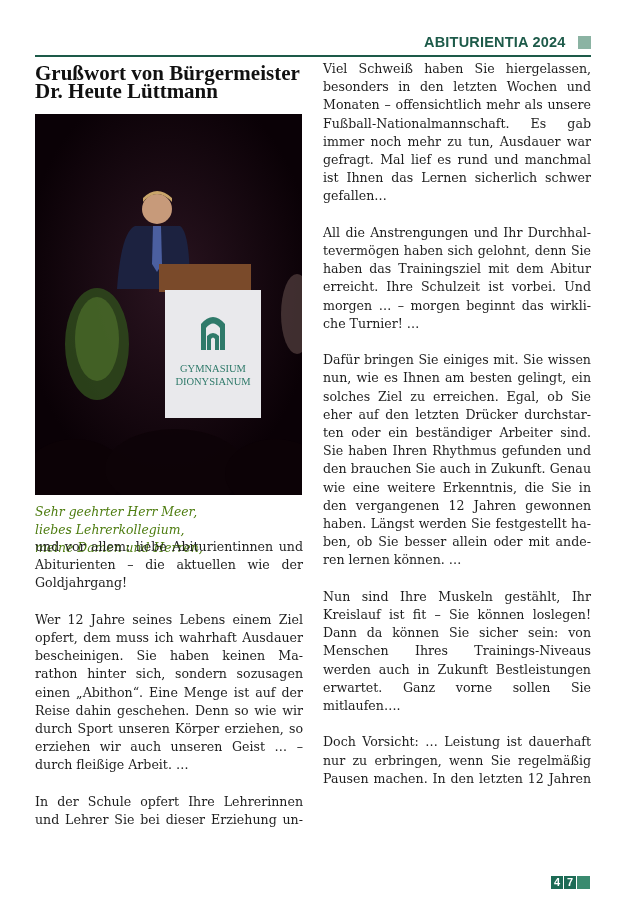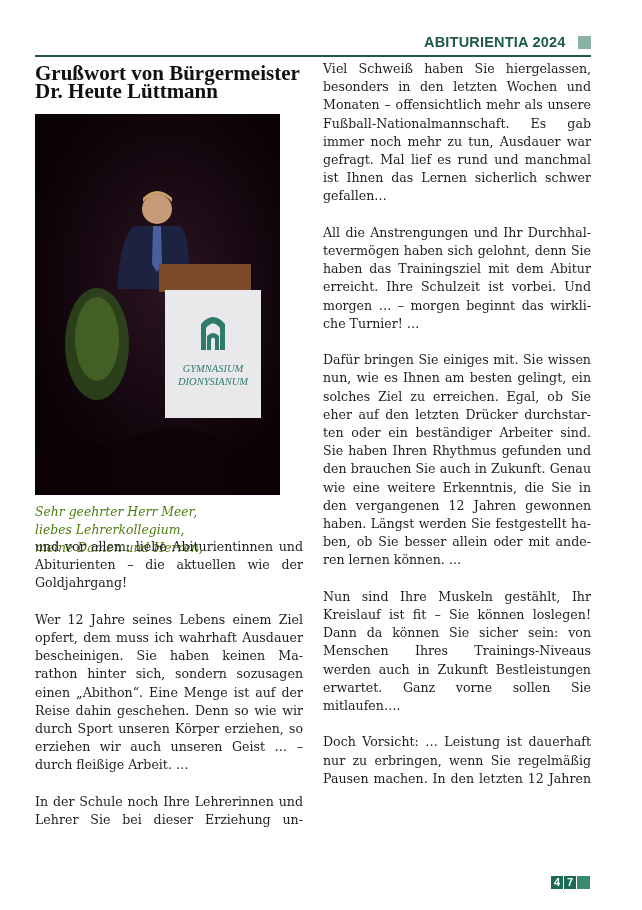--- a/index.html
+++ b/index.html
@@ -8,21 +8,21 @@
   .header-title { position:absolute; left:424px; top:34px; font-family:"Liberation Sans", sans-serif;
          font-weight:bold; font-size:14.5px; color:#1d5a49; letter-spacing:0.2px; }
   .header-square { position:absolute; left:578px; top:36px; width:13px; height:13px; background:#8bb3a3; }
   .header-rule { position:absolute; left:35px; top:55px; width:556px; height:2px; background:#1d5a49; }
   .col { position:absolute; width:268px; font-size:12.6px; line-height:18.2px; }
   .col p { margin:0 0 18.2px 0; text-align:justify; hyphens:manual; }
   .col-left { left:35px; top:538px; }
   .col-right { left:323px; top:60px; }
   .article-heading { position:absolute; left:35px; top:64px; width:268px; font-family:"Liberation Serif", serif;
          font-weight:bold; font-size:21px; line-height:18px; color:#111; }
-  .photo { position:absolute; left:35px; top:114px; width:245px; height:381px; background:#86efac; overflow:hidden;font-style:italic; }
+  .photo { position:absolute; left:35px; top:114px; width:267px; height:381px; background:#86efac; overflow:hidden; }
   .salutation { position:absolute; left:35px; top:503px; width:268px; font-family:"DejaVu Serif", serif;
          font-style:italic; font-size:12.4px; line-height:18px; color:#4d7c0f; }
   .page-num { position:absolute; top:876px; height:13px; font-family:"Liberation Sans", sans-serif;
          font-size:11px; font-weight:bold; color:#fff; text-align:center; line-height:13px; }
 </style>
 </head>
 <body>
 
 <div>
   <div class="header-title">ABITURIENTIA 2024</div>
@@ -69,21 +69,21 @@
 
 <div class="salutation">
   <div>Sehr geehrter Herr Meer,</div>
   <div>liebes Lehrerkollegium,</div>
   <div>meine Damen und Herren,</div>
 </div>
 
 <div class="col col-left">
   <p>und vor allem: liebe Abiturientinnen und Abiturienten – die aktuellen wie der Goldjahrgang!</p>
   <p>Wer 12 Jahre seines Lebens einem Ziel opfert, dem muss ich wahrhaft Ausdau­er bescheinigen. Sie haben keinen Ma­rathon hinter sich, sondern sozusagen einen „Abithon“. Eine Menge ist auf der Reise dahin geschehen. Denn so wie wir durch Sport unseren Körper erziehen, so erziehen wir auch unseren Geist … – durch fleißige Arbeit. …</p>
-  <p style="text-align-last:justify;">In der Schule noch Ihre Lehrerinnen und Lehrer Sie bei dieser Erziehung un-</p>
+  <p style="text-align-last:justify;">In der Schule opfert Ihre Lehrerinnen und Lehrer Sie bei dieser Erziehung un-</p>
 </div>
 
 <div class="col col-right">
   <p>Viel Schweiß haben Sie hiergelassen, besonders in den letzten Wochen und Monaten – offensichtlich mehr als unse­re Fußball-Nationalmannschaft. Es gab immer noch mehr zu tun, Ausdauer war gefragt. Mal lief es rund und manchmal ist Ihnen das Lernen sicherlich schwer gefallen…</p>
   <p>All die Anstrengungen und Ihr Durchhal­tevermögen haben sich gelohnt, denn Sie haben das Trainingsziel mit dem Abitur erreicht. Ihre Schulzeit ist vorbei. Und morgen … – morgen beginnt das wirkli­che Turnier! …</p>
   <p>Dafür bringen Sie einiges mit. Sie wis­sen nun, wie es Ihnen am besten gelingt, ein solches Ziel zu erreichen. Egal, ob Sie eher auf den letzten Drücker durchstar­ten oder ein beständiger Arbeiter sind. Sie haben Ihren Rhythmus gefunden und den brauchen Sie auch in Zukunft. Genau wie eine weitere Erkenntnis, die Sie in den vergangenen 12 Jahren gewonnen haben. Längst werden Sie festgestellt ha­ben, ob Sie besser allein oder mit ande­ren lernen können. …</p>
   <p>Nun sind Ihre Muskeln gestählt, Ihr Kreis­lauf ist fit – Sie können loslegen! Dann da können Sie sicher sein: von Menschen Ihres Trainings-Niveaus werden auch in Zukunft Bestleistungen erwartet. Ganz vorne sollen Sie mitlaufen….</p>
   <p style="text-align-last:justify;">Doch Vorsicht: … Leistung ist dauerhaft nur zu erbringen, wenn Sie regelmäßig Pausen machen. In den letzten 12 Jahren</p>
 </div>
 

